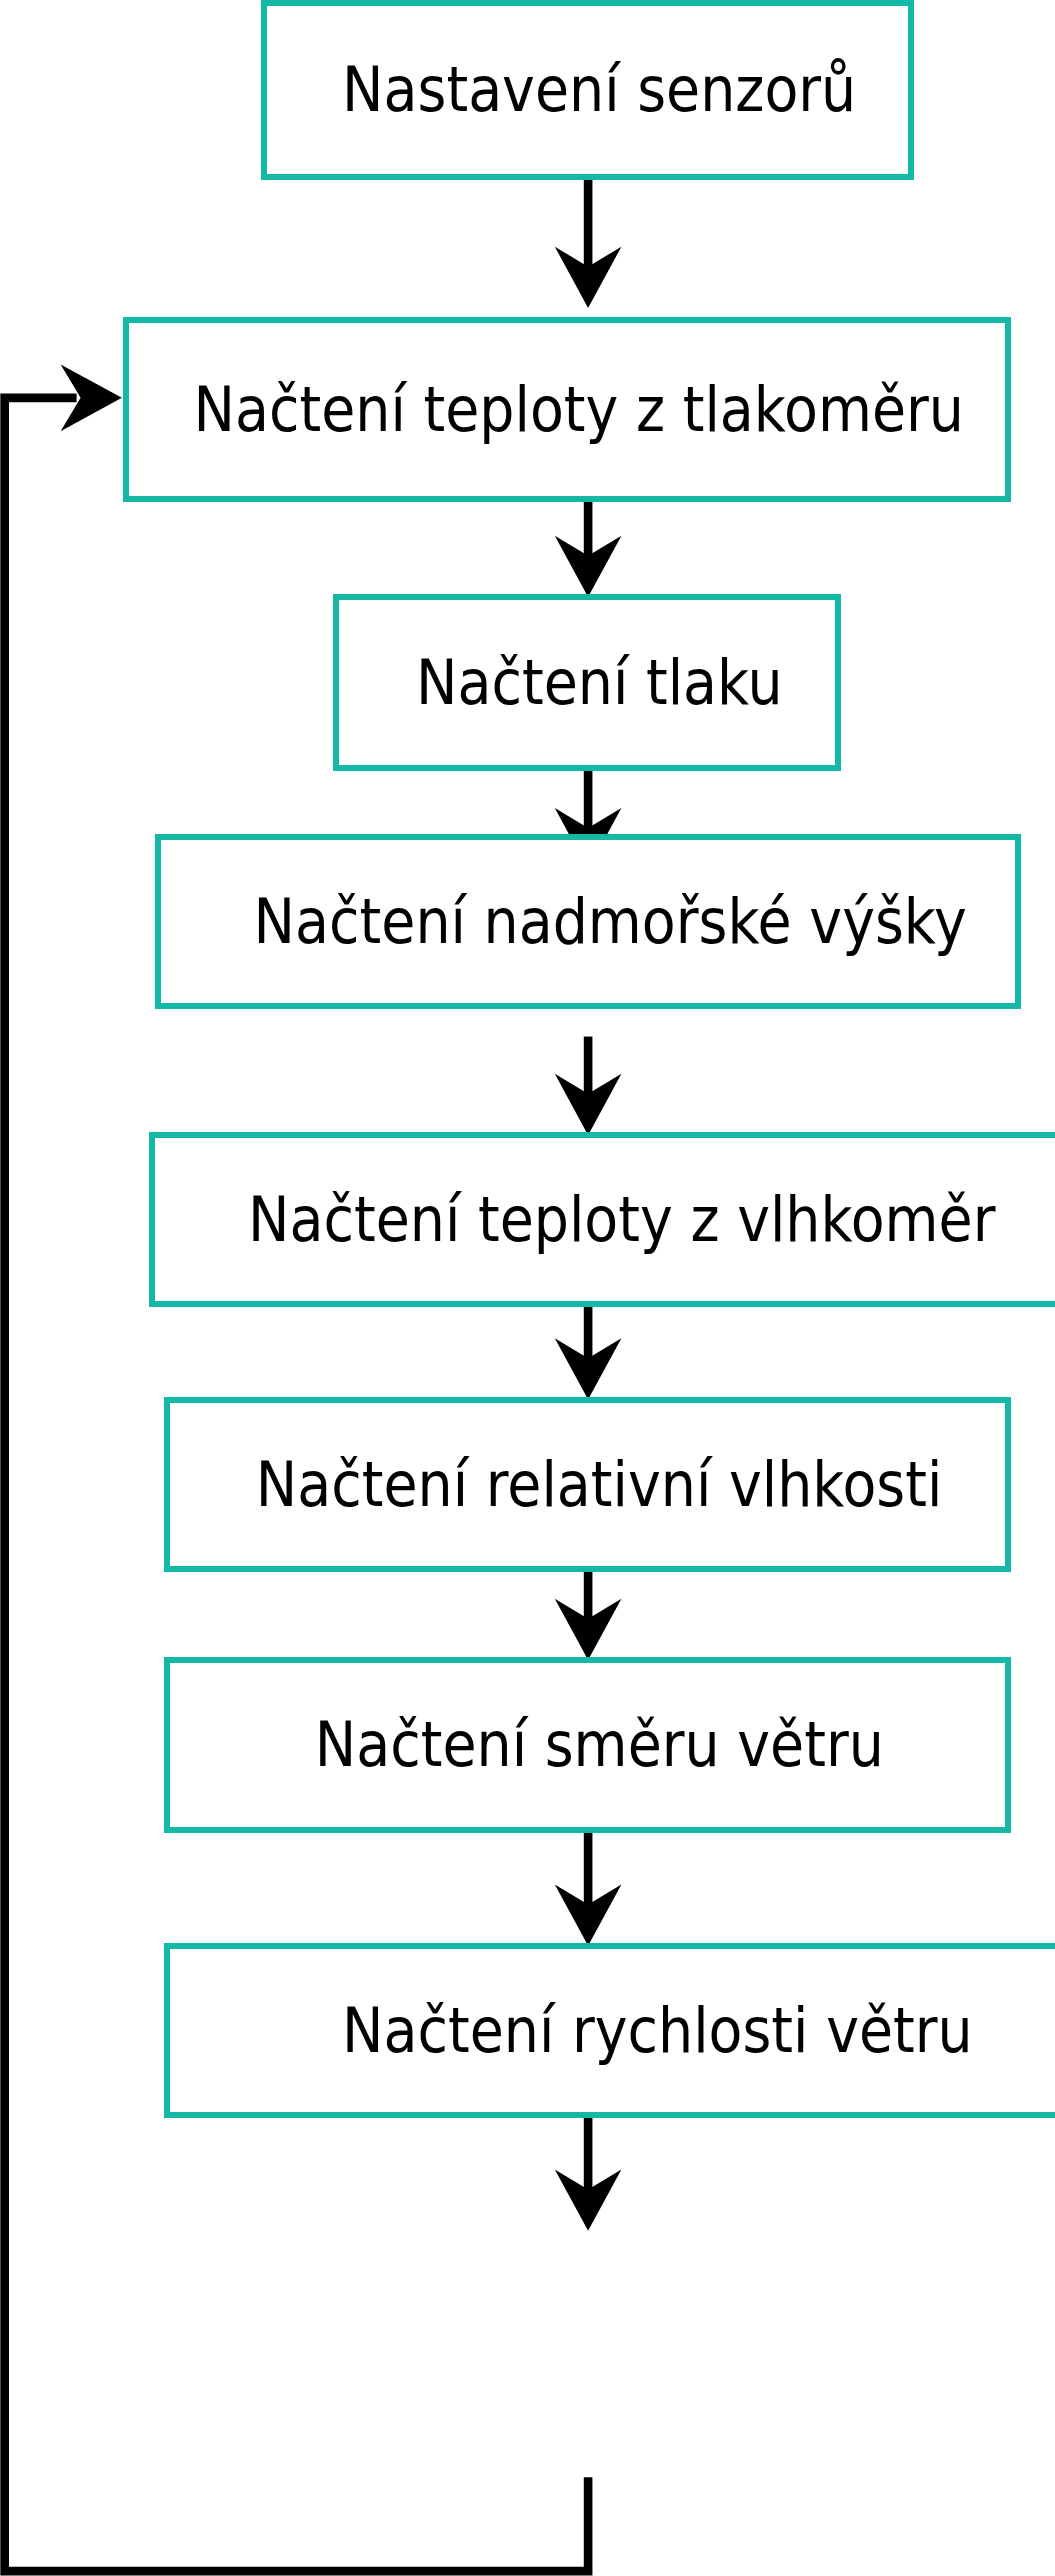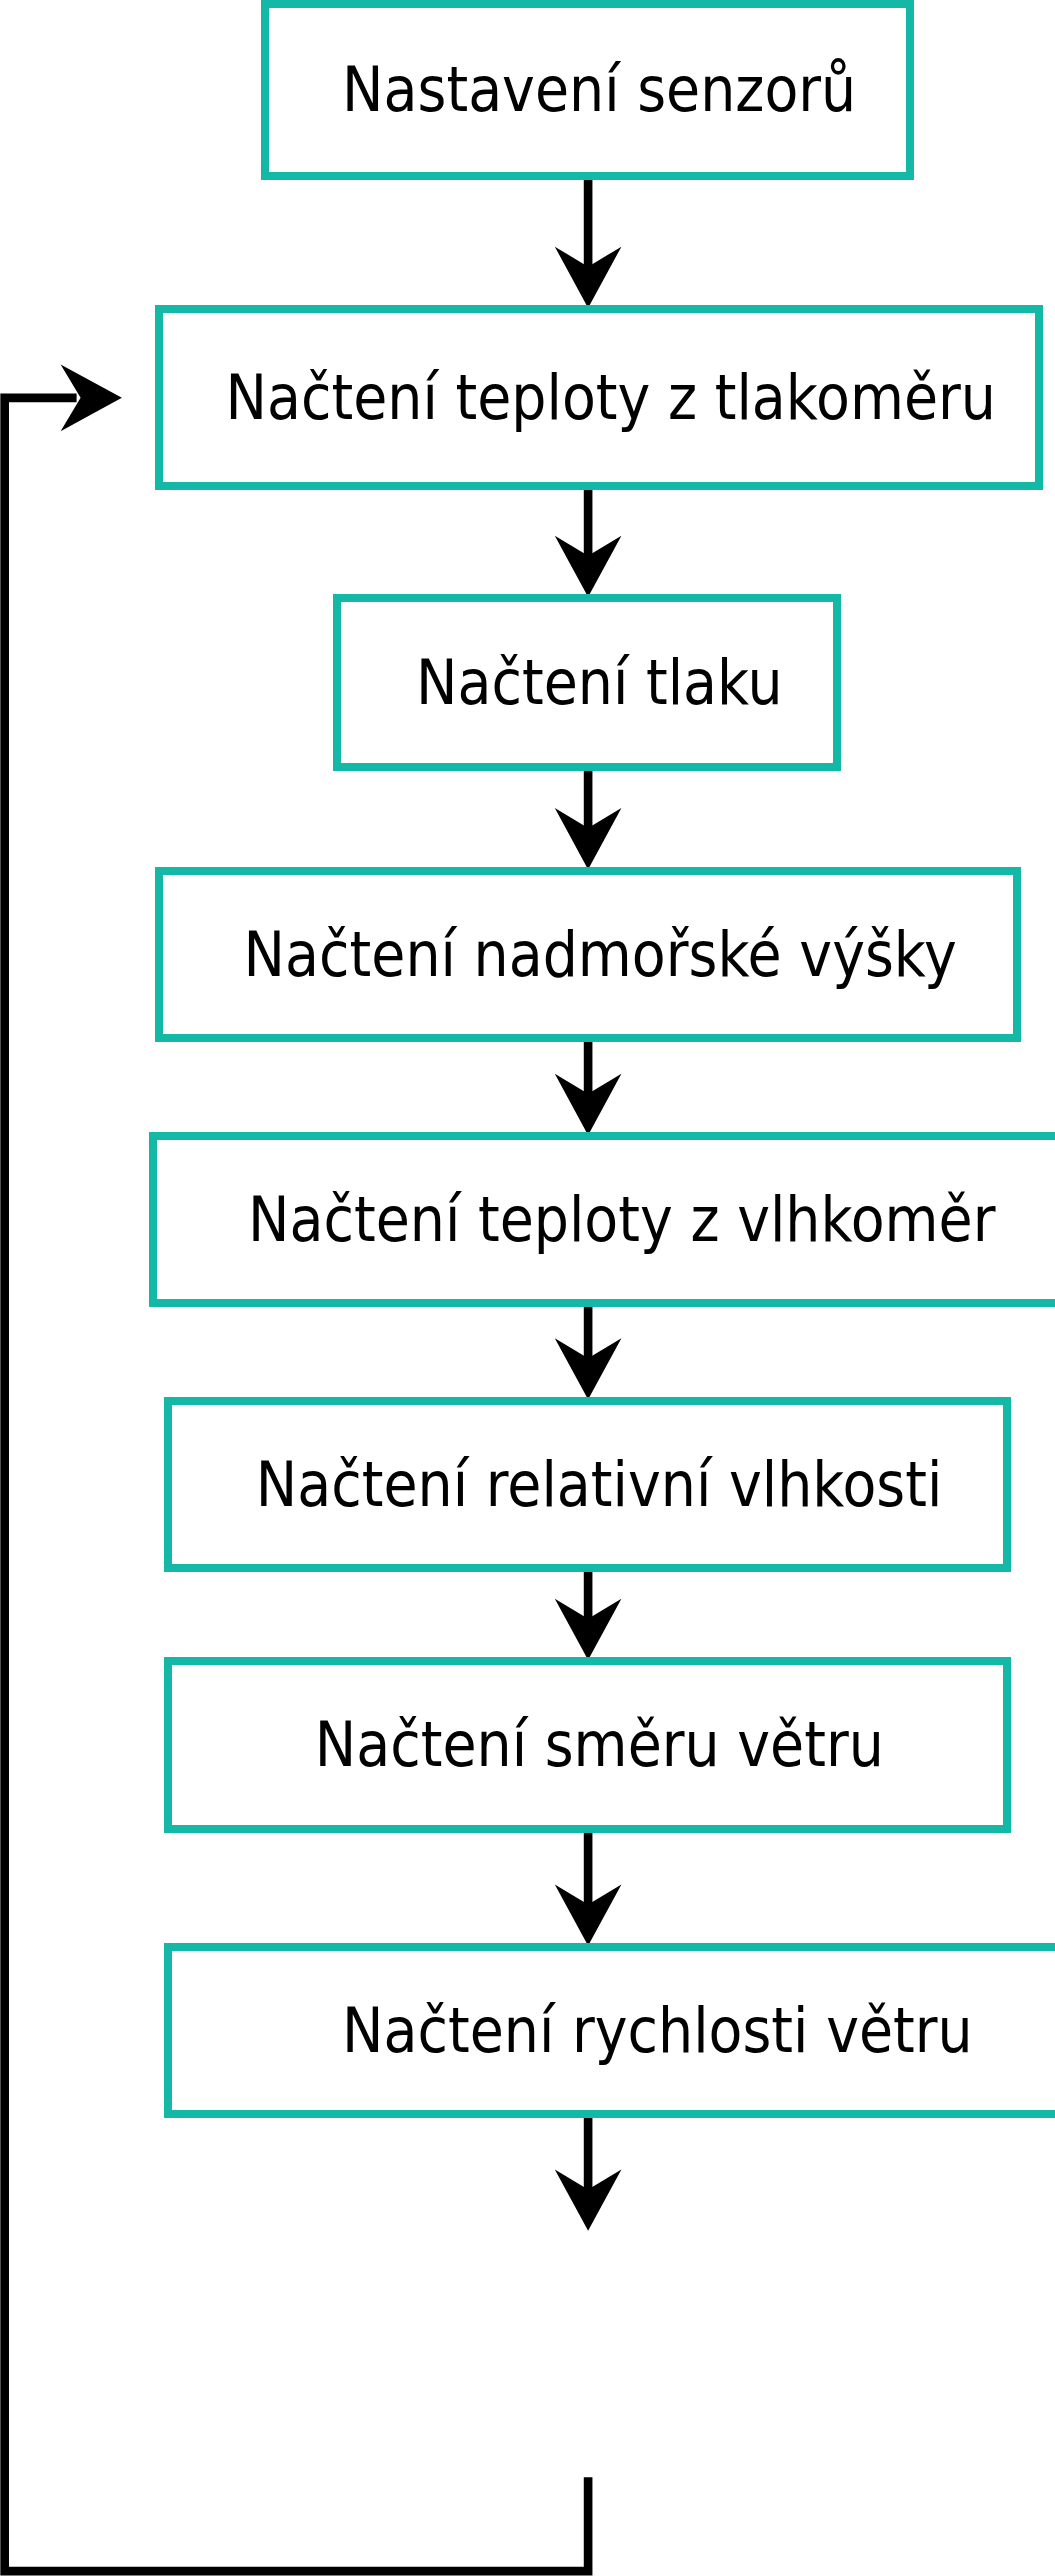--- a/index.html
+++ b/index.html
@@ -24,21 +24,21 @@
   #nodes {
     position: absolute;
     left: 0;
     top: 0;
     width: 100%;
     height: 100%;
   }
   .flow-node {
     position: absolute;
     box-sizing: border-box;
-    border: 8px solid #14b8a6;
+    border: 6px solid #14b8a6;
     background: #ffffff;
     display: flex;
     align-items: center;
     justify-content: center;
     color: #000000;
     padding-left: 24px;
   }
   .flow-node .label {
     font-size: 63px;
     line-height: 1.35;
@@ -69,27 +69,27 @@
       <polygon points="883,2921 833,2829 883,2859 933,2829" fill="#000000"></polygon>
       <line x1="883" y1="3172" x2="883" y2="3291" stroke="#000000" stroke-width="13"></line>
       <polygon points="883,3349 833,3257 883,3287 933,3257" fill="#000000"></polygon>
       <polyline points="883,3719 883,3860 7,3860 7,597 115,597" fill="none" stroke="#000000" stroke-width="13" stroke-linejoin="miter"></polyline>
       <polygon points="183,597 91,547 121,597 91,647" fill="#000000"></polygon>
     </svg>
   <div id="nodes">
       <div class="flow-node" style="left: 261px; top: 0px; width: 653px; height: 180px;">
         <div class="label">Nastavení senzorů</div>
       </div>
-      <div class="flow-node" style="left: 123px; top: 305px; width: 888px; height: 185px; margin-left: 32px;">
+      <div class="flow-node" style="left: 123px; top: 317px; width: 888px; height: 185px;">
         <div class="label">Načtení teploty z tlakoměru</div>
       </div>
       <div class="flow-node" style="left: 333px; top: 594px; width: 508px; height: 177px; justify-content: center;">
         <div class="label">Načtení tlaku</div>
       </div>
-      <div class="flow-node" style="left: 155px; top: 867px; width: 866px; height: 175px;">
+      <div class="flow-node" style="left: 155px; top: 834px; width: 866px; height: 175px; justify-content: flex-end;">
         <div class="label">Načtení nadmořské výšky</div>
       </div>
       <div class="flow-node" style="left: 133px; top: 1132px; width: 921px; height: 175px; margin-left: 16px;">
         <div class="label">Načtení teploty z vlhkoměr</div>
       </div>
       <div class="flow-node" style="left: 164px; top: 1397px; width: 847px; height: 175px;">
         <div class="label">Načtení relativní vlhkosti</div>
       </div>
       <div class="flow-node" style="left: 164px; top: 1657px; width: 847px; height: 176px;">
         <div class="label">Načtení směru větru</div>

